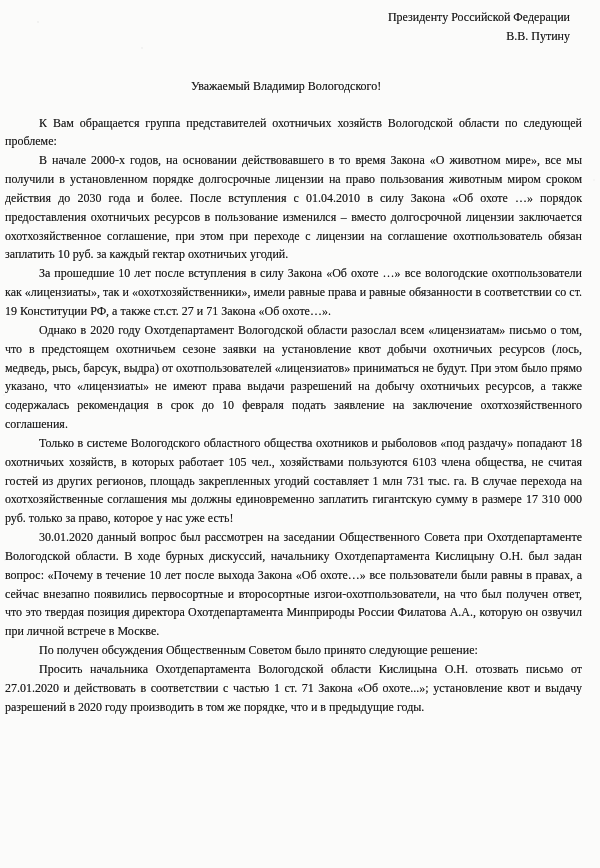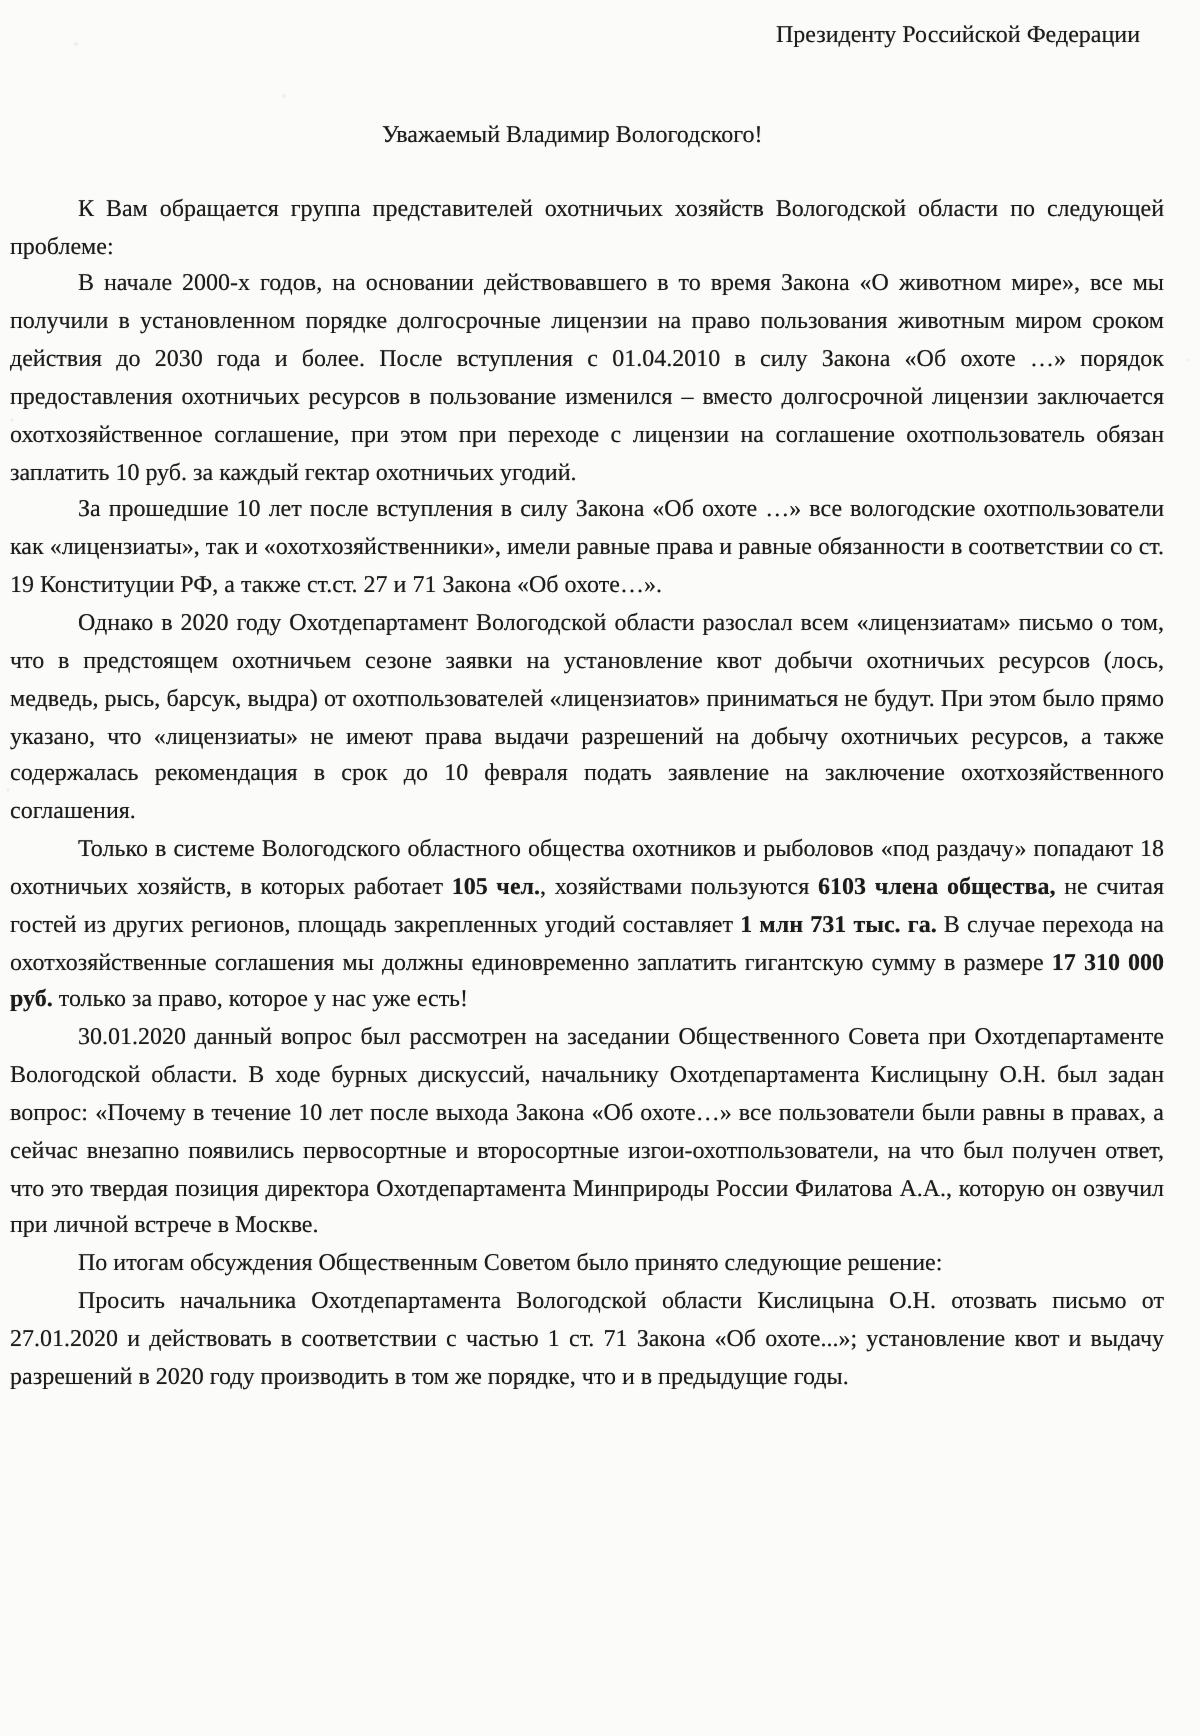--- a/index.html
+++ b/index.html
@@ -48,40 +48,41 @@
   .greeting {
     margin: 31px 0 18px 0;
     padding-left: 186px;
   }
   .body-text p.para {
     margin: 0;
     text-align: justify;
     text-indent: 34px;
   }
   .bold {
-    font-weight: bold;
+    font-weight: normal;
   }
 </style>
 </head>
 <body>
 
 <div class="scan-noise"></div>
 
 <div class="page">
 
   <div class="recipient-block">
     <span class="recipient-line">Президенту Российской Федерации</span>
+    <span class="recipient-line">В.В. Путину</span>
   </div>
 
   <div class="greeting">Уважаемый Владимир Вологодского!</div>
 
   <div class="body-text">
       <p class="para"><span>К Вам обращается группа представителей охотничьих хозяйств Вологодской области по следующей проблеме:</span></p>
       <p class="para"><span>В начале 2000-х годов, на основании действовавшего в то время Закона «О животном мире», все мы получили в установленном порядке долгосрочные лицензии на право пользования животным миром сроком действия до 2030 года и более. После вступления с 01.04.2010 в силу Закона «Об охоте …» порядок предоставления охотничьих ресурсов в пользование изменился – вместо долгосрочной лицензии заключается охотхозяйственное соглашение, при этом при переходе с лицензии на соглашение охотпользователь обязан заплатить 10 руб. за каждый гектар охотничьих угодий.</span></p>
       <p class="para"><span>За прошедшие 10 лет после вступления в силу Закона «Об охоте …» все вологодские охотпользователи как «лицензиаты», так и «охотхозяйственники», имели равные права и равные обязанности в соответствии со ст. 19 Конституции РФ, а также ст.ст. 27 и 71 Закона «Об охоте…».</span></p>
       <p class="para"><span>Однако в 2020 году Охотдепартамент Вологодской области разослал всем «лицензиатам» письмо о том, что в предстоящем охотничьем сезоне заявки на установление квот добычи охотничьих ресурсов (лось, медведь, рысь, барсук, выдра) от охотпользователей «лицензиатов» приниматься не будут. При этом было прямо указано, что «лицензиаты» не имеют права выдачи разрешений на добычу охотничьих ресурсов, а также содержалась рекомендация в срок до 10 февраля подать заявление на заключение охотхозяйственного соглашения.</span></p>
       <p class="para"><span>Только в системе Вологодского областного общества охотников и рыболовов «под раздачу» попадают 18 охотничьих хозяйств, в которых работает </span><span class="bold">105 чел.</span><span>, хозяйствами пользуются </span><span class="bold">6103 члена общества,</span><span> не считая гостей из других регионов, площадь закрепленных угодий составляет </span><span class="bold">1 млн 731 тыс. га.</span><span> В случае перехода на охотхозяйственные соглашения мы должны единовременно заплатить гигантскую сумму в размере </span><span class="bold">17 310 000 руб.</span><span> только за право, которое у нас уже есть!</span></p>
       <p class="para"><span>30.01.2020 данный вопрос был рассмотрен на заседании Общественного Совета при Охотдепартаменте Вологодской области. В ходе бурных дискуссий, начальнику Охотдепартамента Кислицыну О.Н. был задан вопрос: «Почему в течение 10 лет после выхода Закона «Об охоте…» все пользователи были равны в правах, а сейчас внезапно появились первосортные и второсортные изгои-охотпользователи, на что был получен ответ, что это твердая позиция директора Охотдепартамента Минприроды России Филатова А.А., которую он озвучил при личной встрече в Москве.</span></p>
-      <p class="para"><span>По итогам обсуждения Общественным Советом было принято следующие решение:</span></p>
+      <p class="para"><span>По получен обсуждения Общественным Советом было принято следующие решение:</span></p>
       <p class="para"><span>Просить начальника Охотдепартамента Вологодской области Кислицына О.Н. отозвать письмо от 27.01.2020 и действовать в соответствии с частью 1 ст. 71 Закона «Об охоте...»; установление квот и выдачу разрешений в 2020 году производить в том же порядке, что и в предыдущие годы.</span></p>
     </div>
 
 </div>
 
 </body></html>

